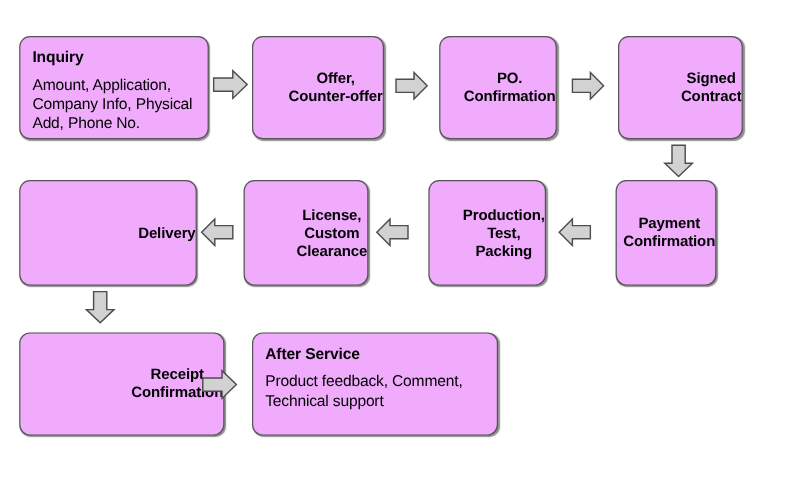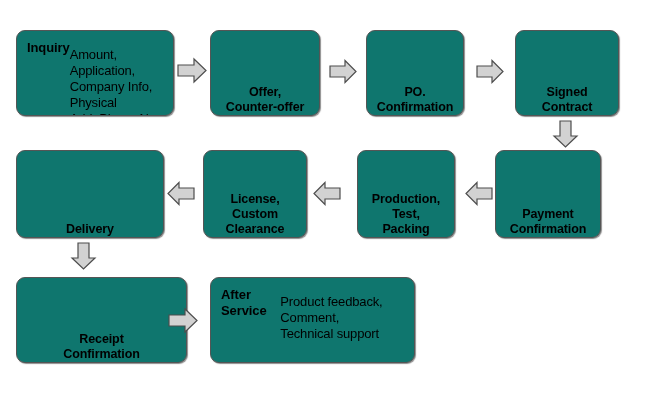--- a/index.html
+++ b/index.html
@@ -16,27 +16,27 @@
   }
   #canvas {
     position: absolute;
     left: 0; top: 0;
     width: 661px;
     height: 410px;
   }
   .node {
     position: absolute;
     box-sizing: border-box;
-    background: #0f766e;
+    background: #f0abfc;
     border: 1px solid #555555;
     border-radius: 9px;
     box-shadow: 1px 1px 1px rgba(0,0,0,0.45);
     color: #000000;
     display: flex;
-    flex-direction: row;
+    flex-direction: column;
     overflow: hidden;
   }
   .node.centered {
     align-items: flex-end;
     justify-content: center;
     text-align: center;
   }
   .node.lefted {
     align-items: flex-start;
     justify-content: flex-start;
@@ -145,21 +145,21 @@
 Test,
 Packing</div>
   </div>
 
   <div class="arrow" style="left:465px; top:181px; width:28px; height:25px;">
     <svg width="28" height="25" viewBox="0 0 28 25">
       <path d="M27,7 L12,7 L12,1.5 L1,12.5 L12,23.5 L12,18 L27,18 Z" fill="#d2d2d2" stroke="#4d4d4d" stroke-width="1.2" stroke-linejoin="miter"></path>
     </svg>
   </div>
 
-  <div class="node centered" style="left:495px; top:150px; width:106px; height:88px;">
+  <div class="node centered" style="left:513px; top:150px; width:84px; height:88px;">
     <div class="node-title">Payment
 Confirmation</div>
   </div>
 
   <div class="arrow" style="left:70px; top:242px; width:27px; height:28px;">
     <svg width="27" height="28" viewBox="0 0 27 28">
       <path d="M8,1 L19,1 L19,16 L25,16 L13.5,27 L2,16 L8,16 Z" fill="#d2d2d2" stroke="#4d4d4d" stroke-width="1.2" stroke-linejoin="miter"></path>
     </svg>
   </div>
 

